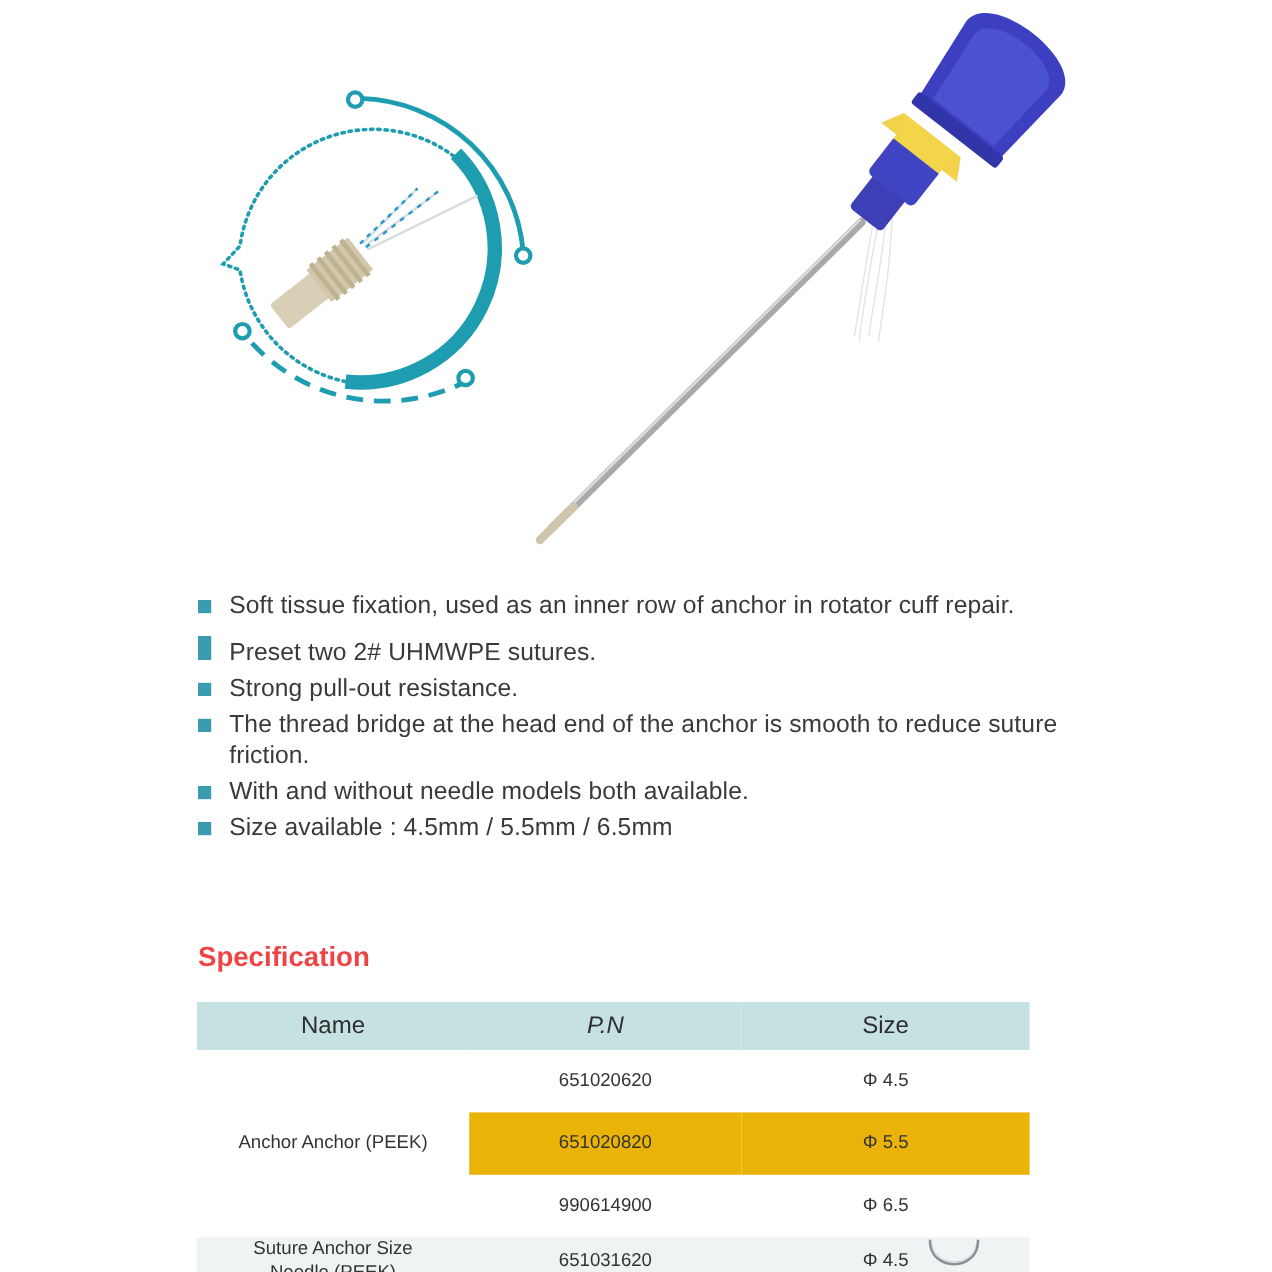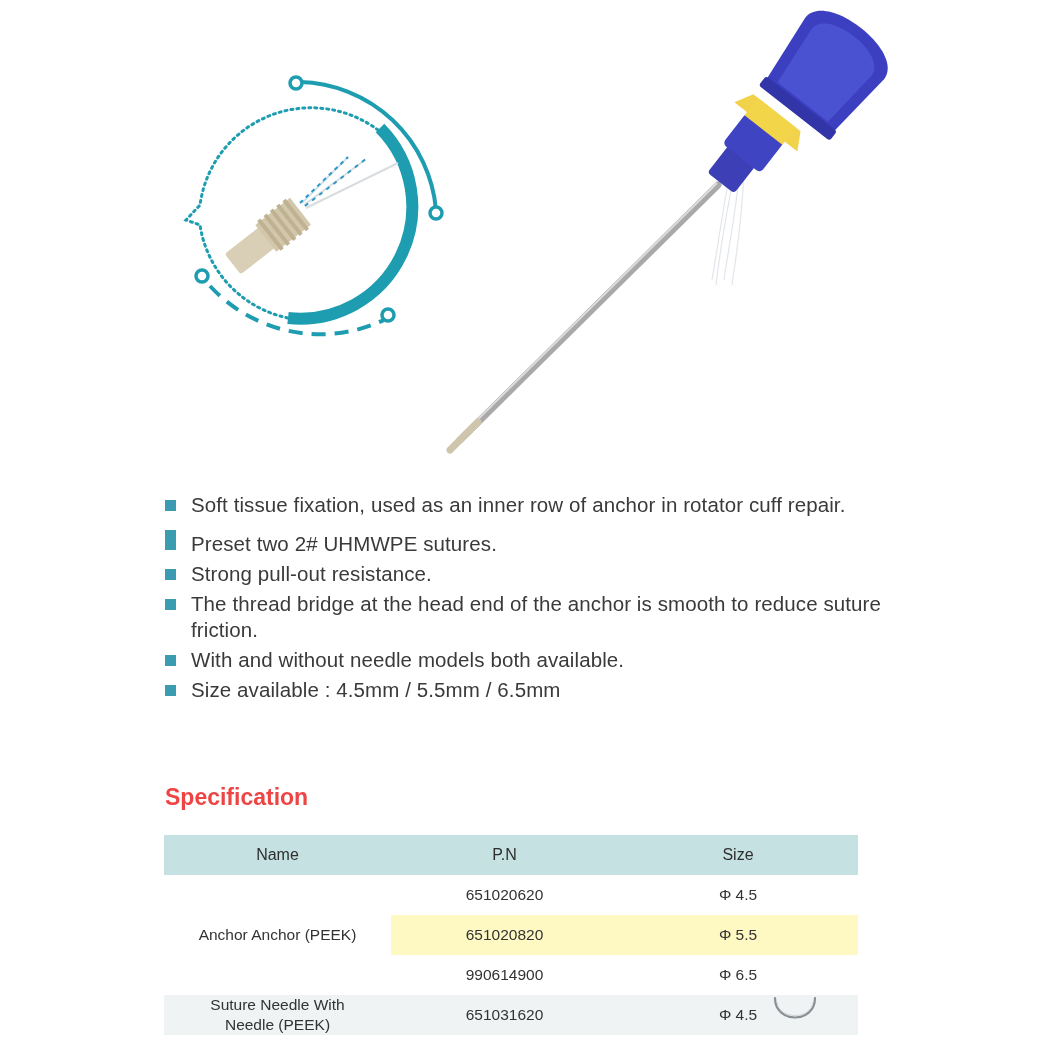--- a/index.html
+++ b/index.html
@@ -12,26 +12,26 @@
 
   .features { position: absolute; left: 165px; top: 492px; width: 760px; margin: 0; padding: 0; list-style: none; }
   .features li { position: relative; padding-left: 26px; font-size: 20.5px; line-height: 26px; color: #3a3a3a; letter-spacing: 0.1px; }
   .features li .bullet { position: absolute; left: 0; top: 8px; width: 11px; height: 11px; background: #3b9bb0; }
   .features li.gap-after { margin-bottom: 13px; }
   .features li.gap-small { margin-bottom: 4px; }
 
   .spec-title { position: absolute; left: 165px; top: 784px; margin: 0; font-size: 23px; font-weight: bold; color: #ef4444; }
 
   .spec-table { position: absolute; left: 164px; top: 835px; width: 694px; border-collapse: collapse; }
-  .spec-table th { background: #c6e1e2; height: 40px; font-weight: normal; font-size: 16px; color: #2e2e2e; padding: 0; }
-  .spec-table td { height: 40px; font-size: 15.5px; color: #333; padding: 0; text-align: center; }
+  .spec-table th { background: #c6e1e2; height: 40px; font-weight: normal; font-size: 20px; color: #2e2e2e; padding: 0; }
+  .spec-table td { height: 52px; font-size: 15.5px; color: #333; padding: 0; text-align: center; }
   .col-name { width: 227px; }
-  .col-pn { width: 227px; }
+  .col-pn { width: 227px; font-style: italic; }
   .col-size { width: 240px; }
-  .shaded td.shade { background: #fef9c3; margin-top: 39px; }
+  .shaded td.shade { background: #eab308; margin-top: 39px; }
   .row-last td { background: #eff3f4; height: 40px; }
   .row-last td.name-cell { line-height: 20px; font-size: 15.5px; }
   .size-wrap { position: relative; display: inline-block; }
   .needle { position: absolute; left: 52px; top: -12px; width: 48px; height: 32px; }
 </style>
 </head>
 <body>
 
 <div class="hero">
 
@@ -149,21 +149,21 @@
     <tr class="shaded">
       <td class="shade">651020820</td>
       <td class="shade">Φ 5.5</td>
     </tr>
     <tr>
       <td>990614900</td>
       <td>Φ 6.5</td>
     </tr>
     <tr class="row-last">
       <td class="name-cell">
-        <span>Suture Needle With</span><br>
+        <span>Suture Anchor Size</span><br>
         <span>Needle (PEEK)</span>
       </td>
       <td>651031620</td>
       <td>
         <span class="size-wrap">
           <span>Φ 4.5</span>
           <svg class="needle" viewBox="0 0 48 32">
             <path d="M 4 4 C 4 30, 44 30, 44 4" fill="none" stroke="#8a8f94" stroke-width="2.2" stroke-linecap="round"></path>
             <path d="M 6 8 C 8 26, 40 26, 42 8" fill="none" stroke="#d0d4d7" stroke-width="1"></path>
           </svg>

